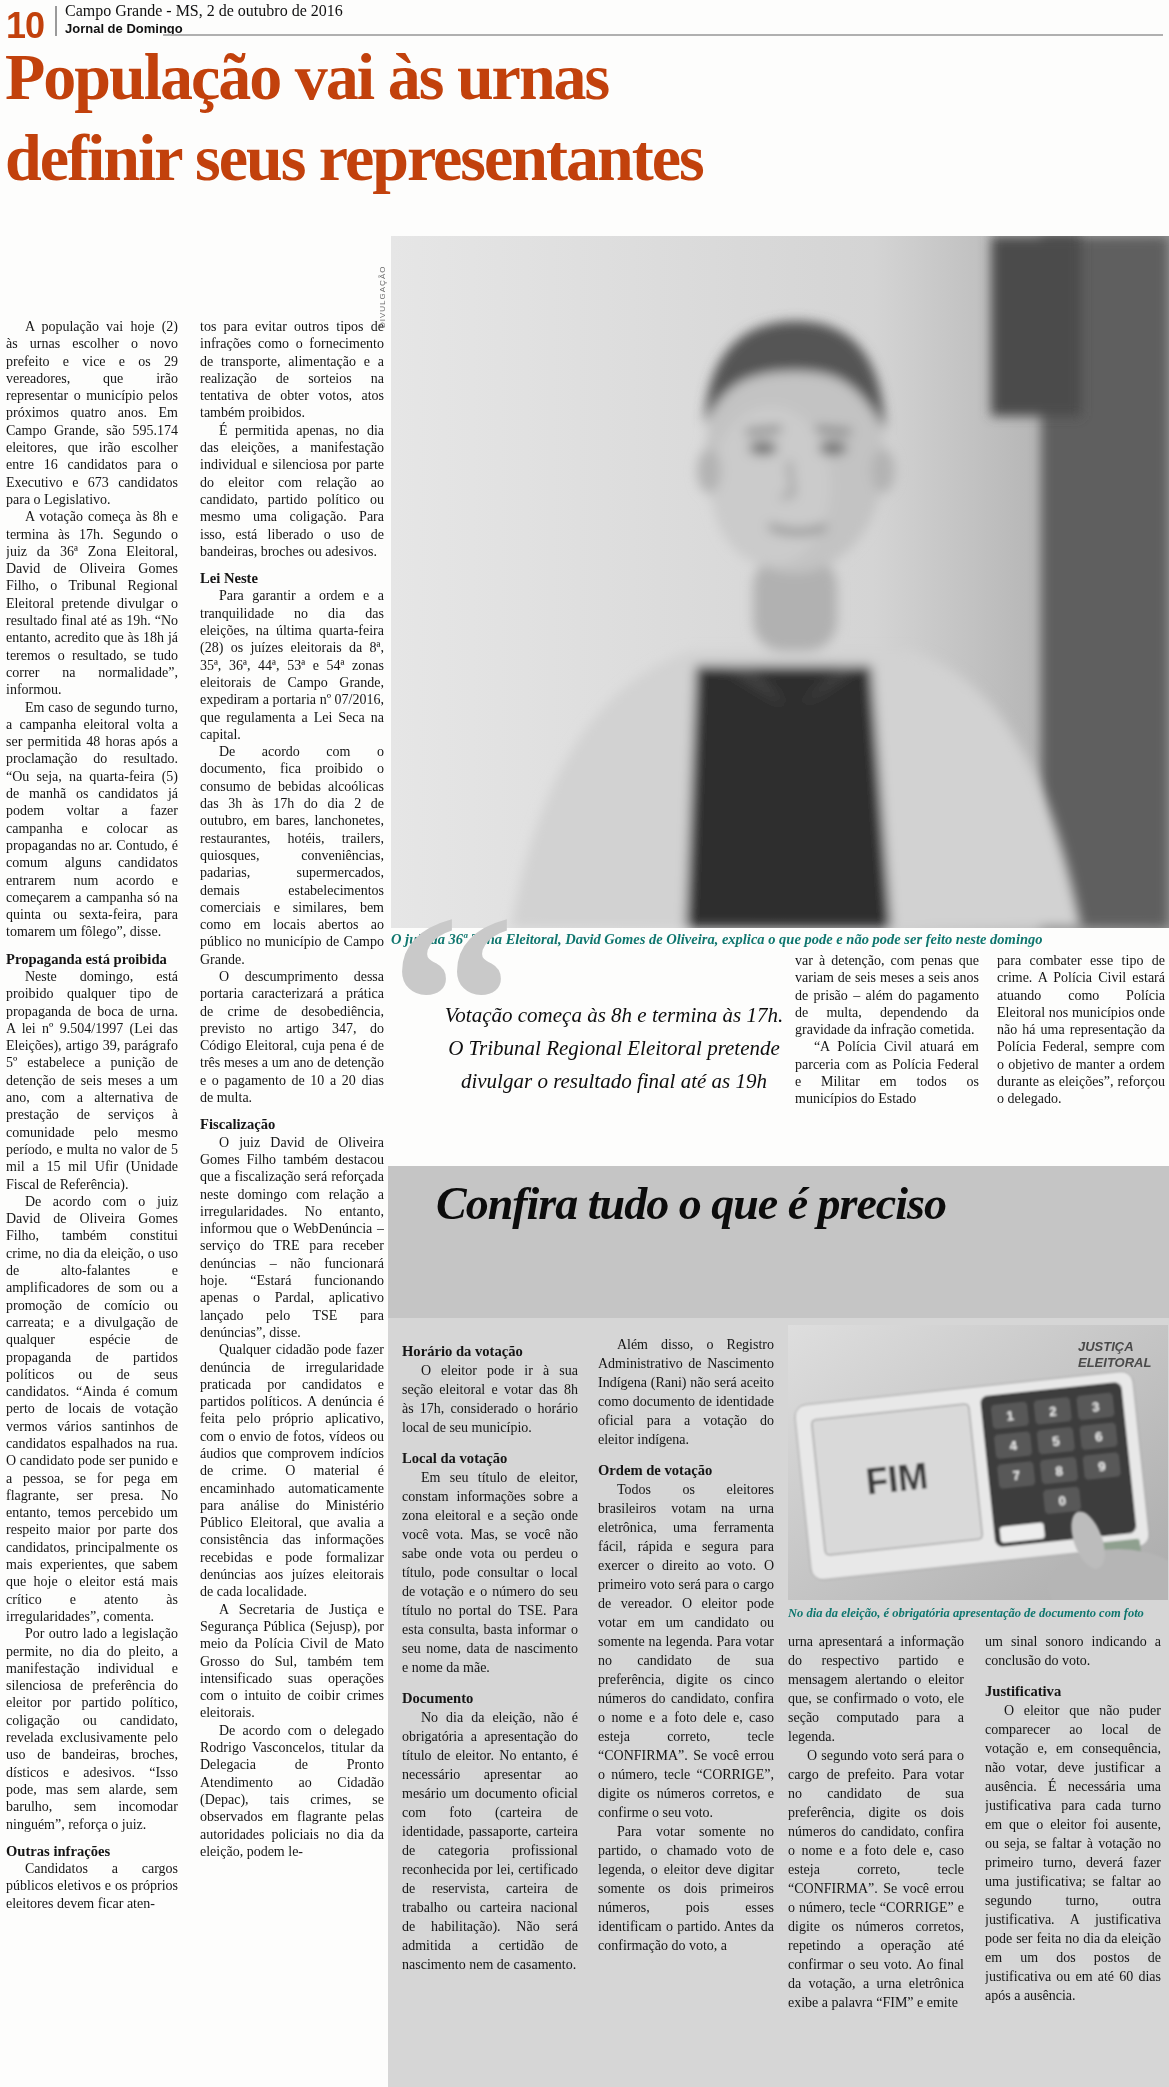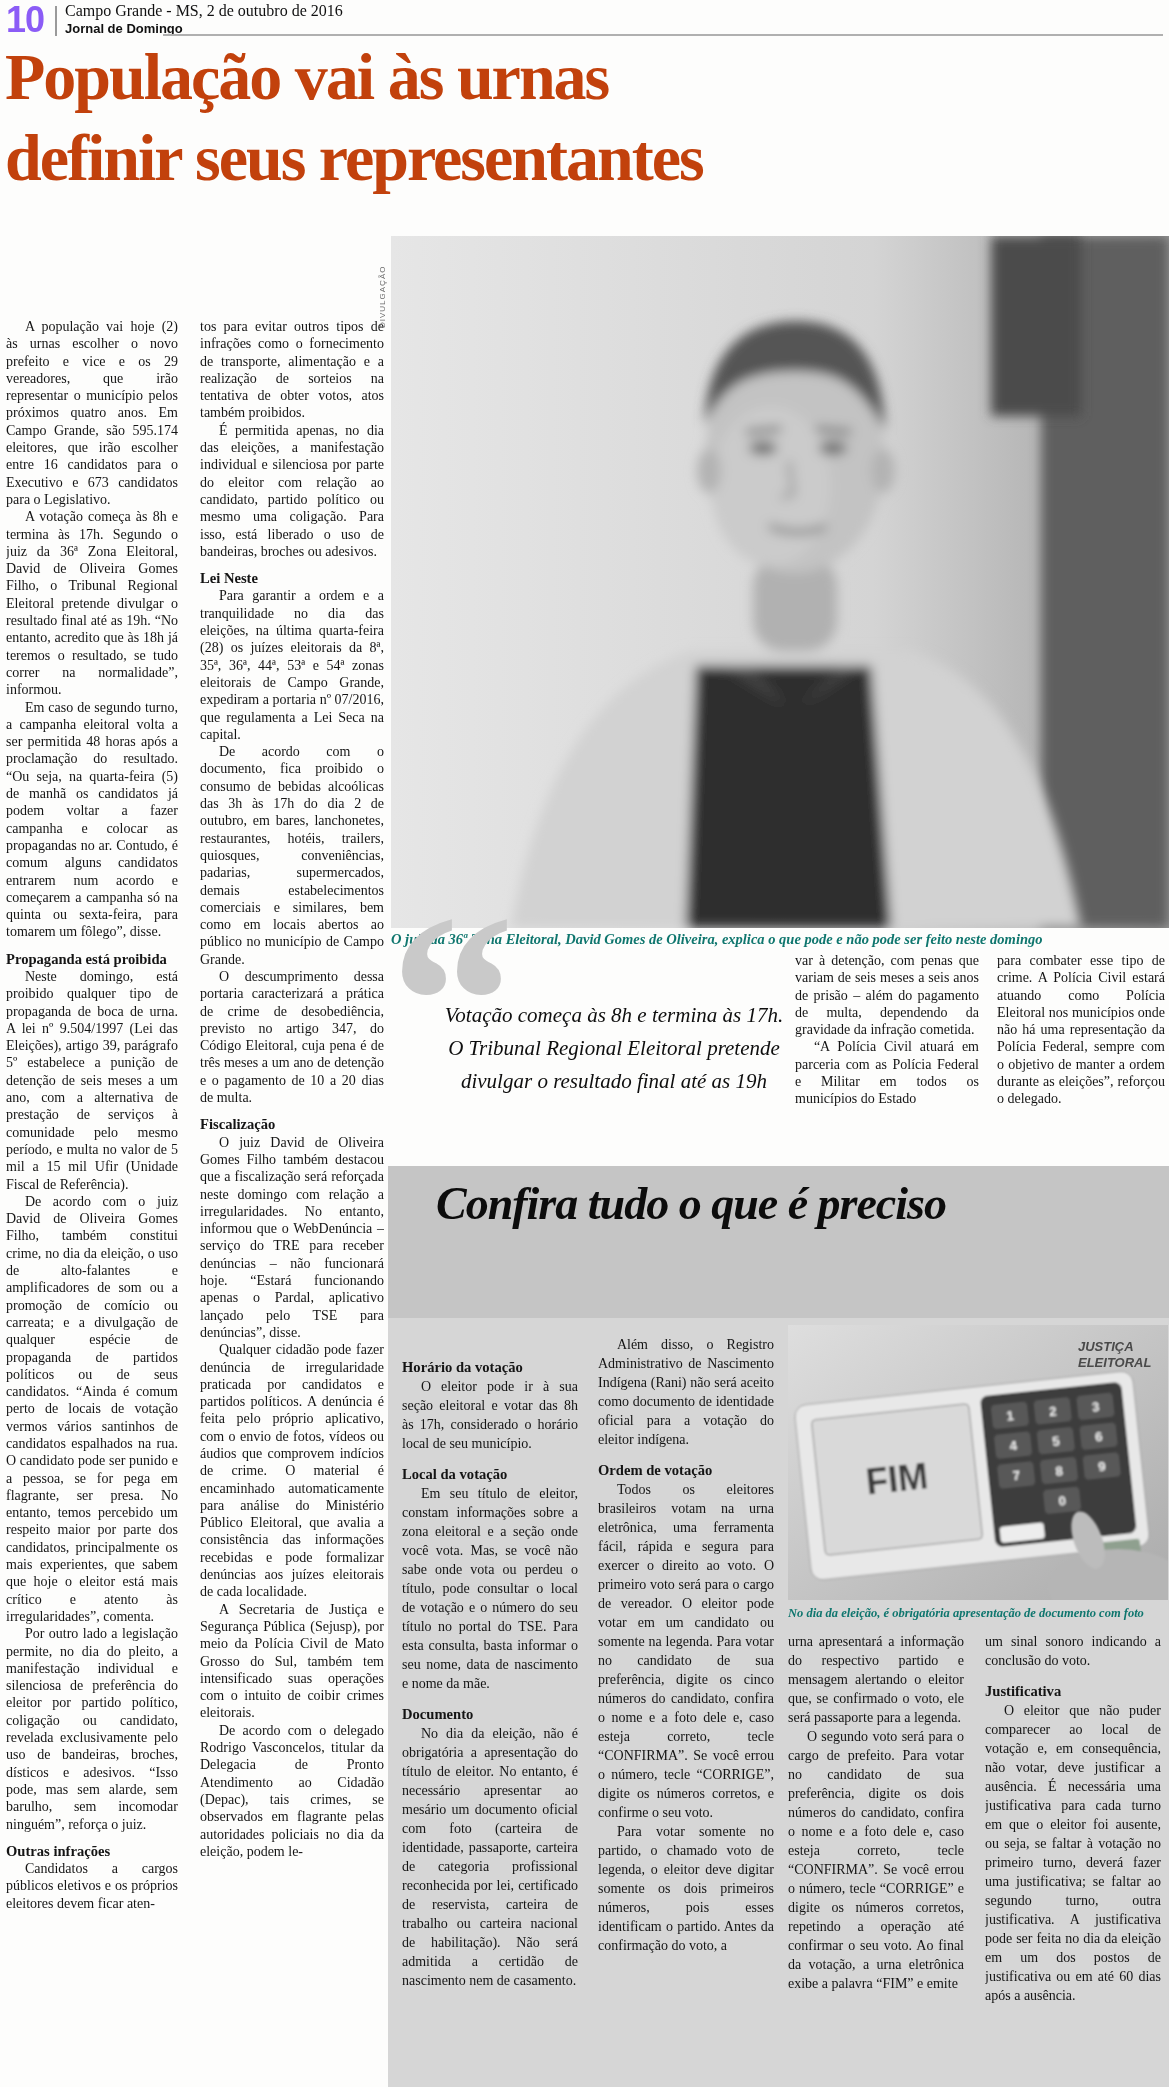--- a/index.html
+++ b/index.html
@@ -2,21 +2,21 @@
 <html lang="pt-BR"><head>
 <meta charset="utf-8">
 <style>
   html,body{margin:0;padding:0;background:#e9e9e7;}
   .page{
     position:relative;width:1169px;height:2087px;margin:0 auto;
     background:#fdfdfc;color:#141414;overflow:hidden;
     font-family:"Liberation Serif", serif;
   }
   
-  .pagenum{position:absolute;left:6px;top:0px;font:bold 36px/40px "Liberation Sans",sans-serif;color:#8b5cf6;letter-spacing:-1px;text-align:center;}
+  .pagenum{position:absolute;left:6px;top:6px;font:bold 36px/40px "Liberation Sans",sans-serif;color:#c2410c;letter-spacing:-1px;text-align:center;}
   .hdr-vline{position:absolute;left:55px;top:6px;width:2px;height:30px;background:#9a9a9a;}
   .hdr-date{position:absolute;left:65px;top:2px;font:16px/18px "Liberation Serif",serif;color:#101010;}
   .hdr-pub{position:absolute;left:65px;top:21px;font:bold 13px/15px "Liberation Sans",sans-serif;color:#101010;}
   .hdr-rule{position:absolute;left:163px;top:34px;width:1000px;height:2px;background:#b0b0b0;}
   
   .headline{
     position:absolute;left:5px;top:36px;width:1160px;margin:0;
     font:bold 66px/81px "Liberation Serif",serif;letter-spacing:-2px;color:#c2410c;
   }
   
@@ -50,21 +50,21 @@
   }
   
   .panel{position:absolute;left:388px;top:1166px;width:781px;height:921px;background:#d6d6d6;overflow:hidden;}
   .panel-head{position:absolute;left:0;top:0;width:781px;height:152px;background:#c5c5c5;}
   .headline2{
     position:absolute;left:48px;top:8px;width:730px;margin:0;
     font:bold italic 46px/60px "Liberation Serif",serif;font-style:italic;color:#0c0c0c;letter-spacing:-1px;
   }
   .a2{font-size:14px;line-height:19px;}
   .a2 .sec-h{font-size:14.6px;margin-top:12px;}
-  .a2c1{left:14px;top:180px;width:176px;height:742px;}
+  .a2c1{left:14px;top:164px;width:176px;height:742px;}
   .a2c2{left:210px;top:169px;width:176px;height:742px;}
   .a2c3{left:400px;top:466px;width:176px;height:445px;}
   .a2c4{left:597px;top:466px;width:176px;height:445px;}
   
   .photo2{position:absolute;left:400px;top:159px;width:380px;height:275px;background:#c4c4c4;overflow:hidden;}
   .caption2{position:absolute;left:400px;top:440px;width:380px;font-size:12.5px;line-height:15px;white-space:nowrap;overflow:hidden;}
   svg{display:block;}
 </style>
 </head>
 <body>
@@ -165,21 +165,21 @@
         <h3 class="sec-h">Documento</h3>
         <p class="para">No dia da eleição, não é obrigatória a apresentação do título de eleitor. No entanto, é necessário apresentar ao mesário um documento oficial com foto (carteira de identidade, passaporte, carteira de categoria profissional reconhecida por lei, certificado de reservista, carteira de trabalho ou carteira nacional de habilitação). Não será admitida a certidão de nascimento nem de casamento.</p>
       </div>
     <div class="col a2 a2c2">
         <p class="para">Além disso, o Registro Administrativo de Nascimento Indígena (Rani) não será aceito como documento de identidade oficial para a votação do eleitor indígena.</p>
         <h3 class="sec-h">Ordem de votação</h3>
         <p class="para">Todos os eleitores brasileiros votam na urna eletrônica, uma ferramenta fácil, rápida e segura para exercer o direito ao voto. O primeiro voto será para o cargo de vereador. O eleitor pode votar em um candidato ou somente na legenda. Para votar no candidato de sua preferência, digite os cinco números do candidato, confira o nome e a foto dele e, caso esteja correto, tecle “CONFIRMA”. Se você errou o número, tecle “CORRIGE”, digite os números corretos, e confirme o seu voto.</p>
         <p class="para">Para votar somente no partido, o chamado voto de legenda, o eleitor deve digitar somente os dois primeiros números, pois esses identificam o partido. Antes da confirmação do voto, a</p>
       </div>
     <div class="col a2 a2c3">
-        <p class="para cont">urna apresentará a informação do respectivo partido e mensagem alertando o eleitor que, se confirmado o voto, ele será passaporte para a legenda.</p>
+        <p class="para cont">urna apresentará a informação do respectivo partido e mensagem alertando o eleitor que, se confirmado o voto, ele seção computado para a legenda.</p>
         <p class="para">O segundo voto será para o cargo de prefeito. Para votar no candidato de sua preferência, digite os dois números do candidato, confira o nome e a foto dele e, caso esteja correto, tecle “CONFIRMA”. Se você errou o número, tecle “CORRIGE” e digite os números corretos, repetindo a operação até confirmar o seu voto. Ao final da votação, a urna eletrônica exibe a palavra “FIM” e emite</p>
       </div>
     <div class="col a2 a2c4">
         <p class="para cont">um sinal sonoro indicando a conclusão do voto.</p>
         <h3 class="sec-h">Justificativa</h3>
         <p class="para">O eleitor que não puder comparecer ao local de votação e, em consequência, não votar, deve justificar a ausência. É necessária uma justificativa para cada turno em que o eleitor foi ausente, ou seja, se faltar à votação no primeiro turno, deverá fazer uma justificativa; se faltar ao segundo turno, outra justificativa. A justificativa pode ser feita no dia da eleição em um dos postos de justificativa ou em até 60 dias após a ausência.</p>
       </div>
 
     <figure class="photo2" style="margin:0">
       <svg width="380" height="275" viewBox="0 0 380 275">

